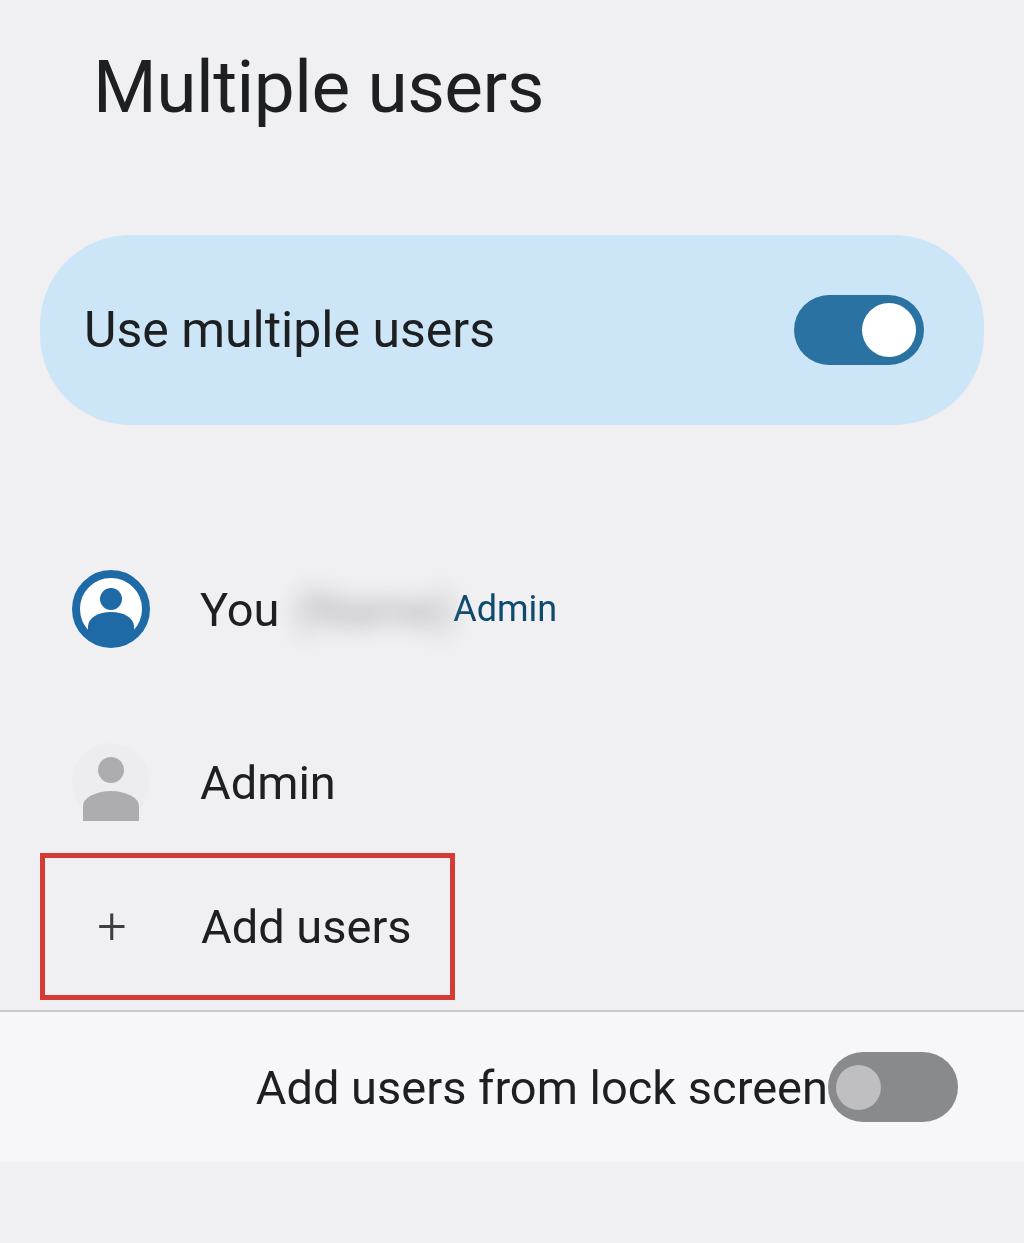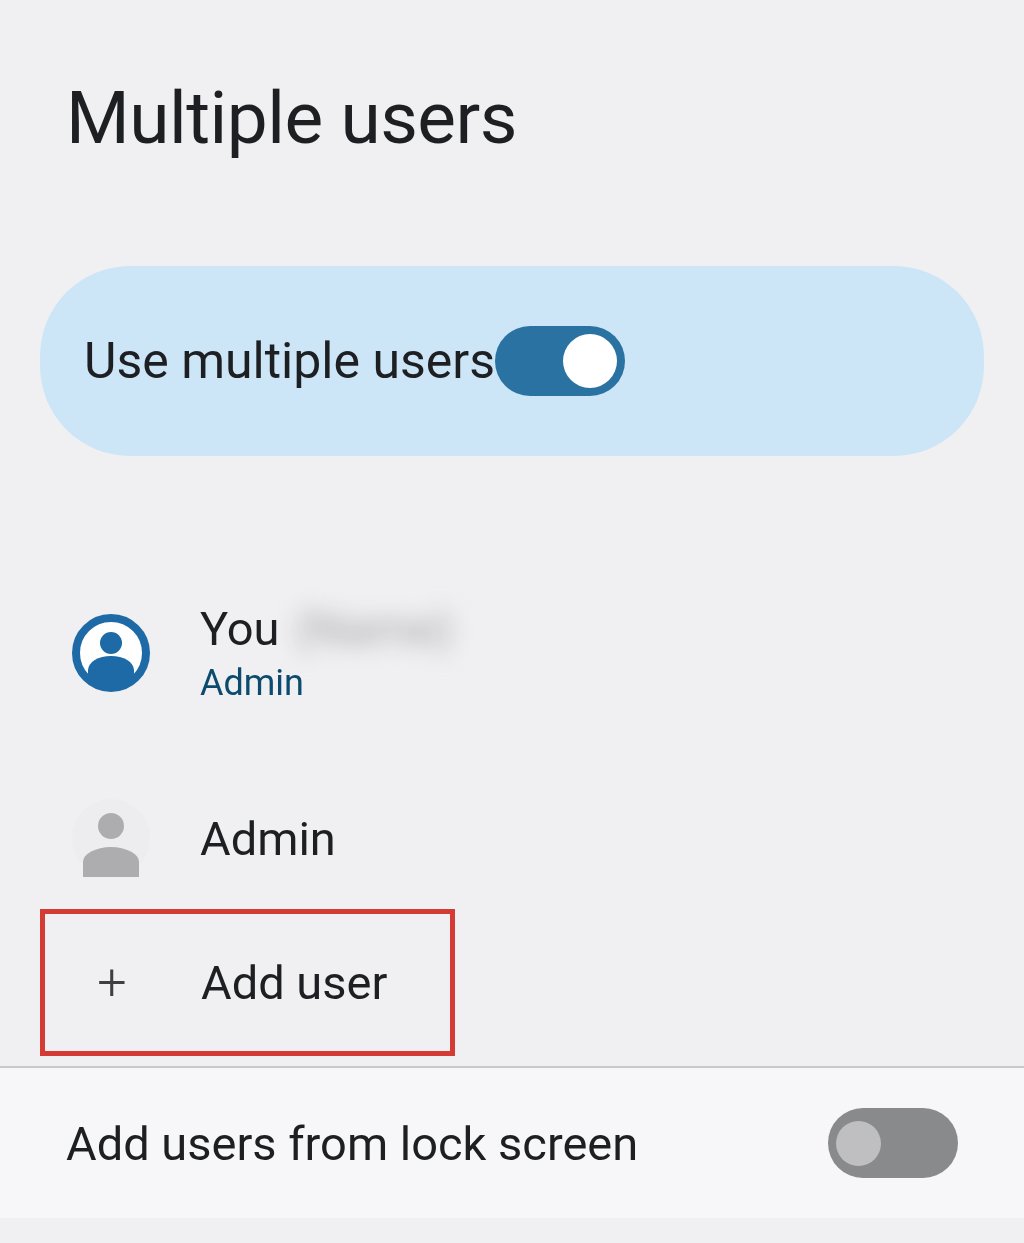--- a/index.html
+++ b/index.html
@@ -7,31 +7,33 @@
       width: 1024px;
       height: 1243px;
       background: #f0f0f3;
       font-family: -apple-system, BlinkMacSystemFont, "Segoe UI", Roboto, sans-serif;
       color: #1e1f22;
       overflow: hidden;
     }
     .page-title {
       font-size: 73px;
       font-weight: 400;
-      padding: 75px 0 0 66px;
+      padding: 44px 0 0 66px;
       color: #1d1f22;
       letter-spacing: -0.5px;
+      margin-left: 27px;
     }
     .toggle-card {
       margin: 105px 40px 0 40px;
       background: #cde6f7;
       border-radius: 90px;
       padding: 60px 60px 60px 44px;
       display: flex;
       align-items: center;
+      justify-content: space-between;
     }
     .toggle-card-label {
       font-size: 50px;
       font-weight: 400;
       color: #1d1f22;
     }
     .switch {
       width: 130px;
       height: 70px;
       border-radius: 40px;
@@ -89,21 +91,21 @@
     }
     .avatar-body {
       position: absolute;
       background: currentColor;
       border-radius: 50% 50% 0 0;
     }
     .user-avatar.primary .avatar-head { width: 22px; height: 22px; top: 10px; left: 50%; transform: translateX(-50%); color: #1e6aa6;}
     .user-avatar.primary .avatar-body { width: 46px; height: 28px; bottom: 0; left: 50%; transform: translateX(-50%); color: #1e6aa6;}
     .user-avatar.guest .avatar-head { width: 26px; height: 26px; top: 14px; left: 50%; transform: translateX(-50%); color:#adadaf;}
     .user-avatar.guest .avatar-body { width: 56px; height: 30px; bottom: 0; left: 50%; transform: translateX(-50%); color:#adadaf;}
-    .user-texts { display: flex; flex-direction: column; }
+    .user-texts { display: flex; flex-direction: row; }
     .user-name-line { display: flex; align-items: baseline; gap: 16px; }
     .user-name { font-size: 47px; color: #1d1f22; }
     .user-extra { font-size: 47px; color: #a2a2a4; filter: blur(11px); }
     .user-sub { font-size: 36px; color: #0c4a6e; margin-top: 6px; }
     .guest-row .user-name { font-size: 47px; }
     .add-row-wrapper {
       margin: 2px 0 0 40px;
       border: 5px solid #d33b34;
       width: 415px;
       height: 147px;
@@ -129,21 +131,21 @@
       background: #c8c9cb;
       margin-top: 10px;
     }
     .bottom-area {
       background: #f7f7f9;
       padding: 40px 66px;
     }
     .bottom-row {
       display: flex;
       align-items: center;
-      justify-content: space-between;
+      justify-content: flex-end;
     }
     .bottom-label {
       font-size: 47px;
       color: #1d1f22;
     }
   </style>
 </head>
 <body>
 
 <h1 class="page-title">Multiple users</h1>
@@ -175,21 +177,21 @@
       <div class="avatar-head"></div>
       <div class="avatar-body"></div>
     </div>
     <div class="user-texts">
       <span class="user-name">Admin</span>
     </div>
   </div>
 
   <div class="add-row-wrapper">
     <div class="plus-icon">+</div>
-    <span class="add-label">Add user</span>
+    <span class="add-label">Add users</span>
   </div>
 </div>
 
 <div class="divider"></div>
 
 <div class="bottom-area">
   <div class="bottom-row">
     <span class="bottom-label">Add users from lock screen</span>
     <div class="switch off">
       <div class="switch-thumb"></div>

